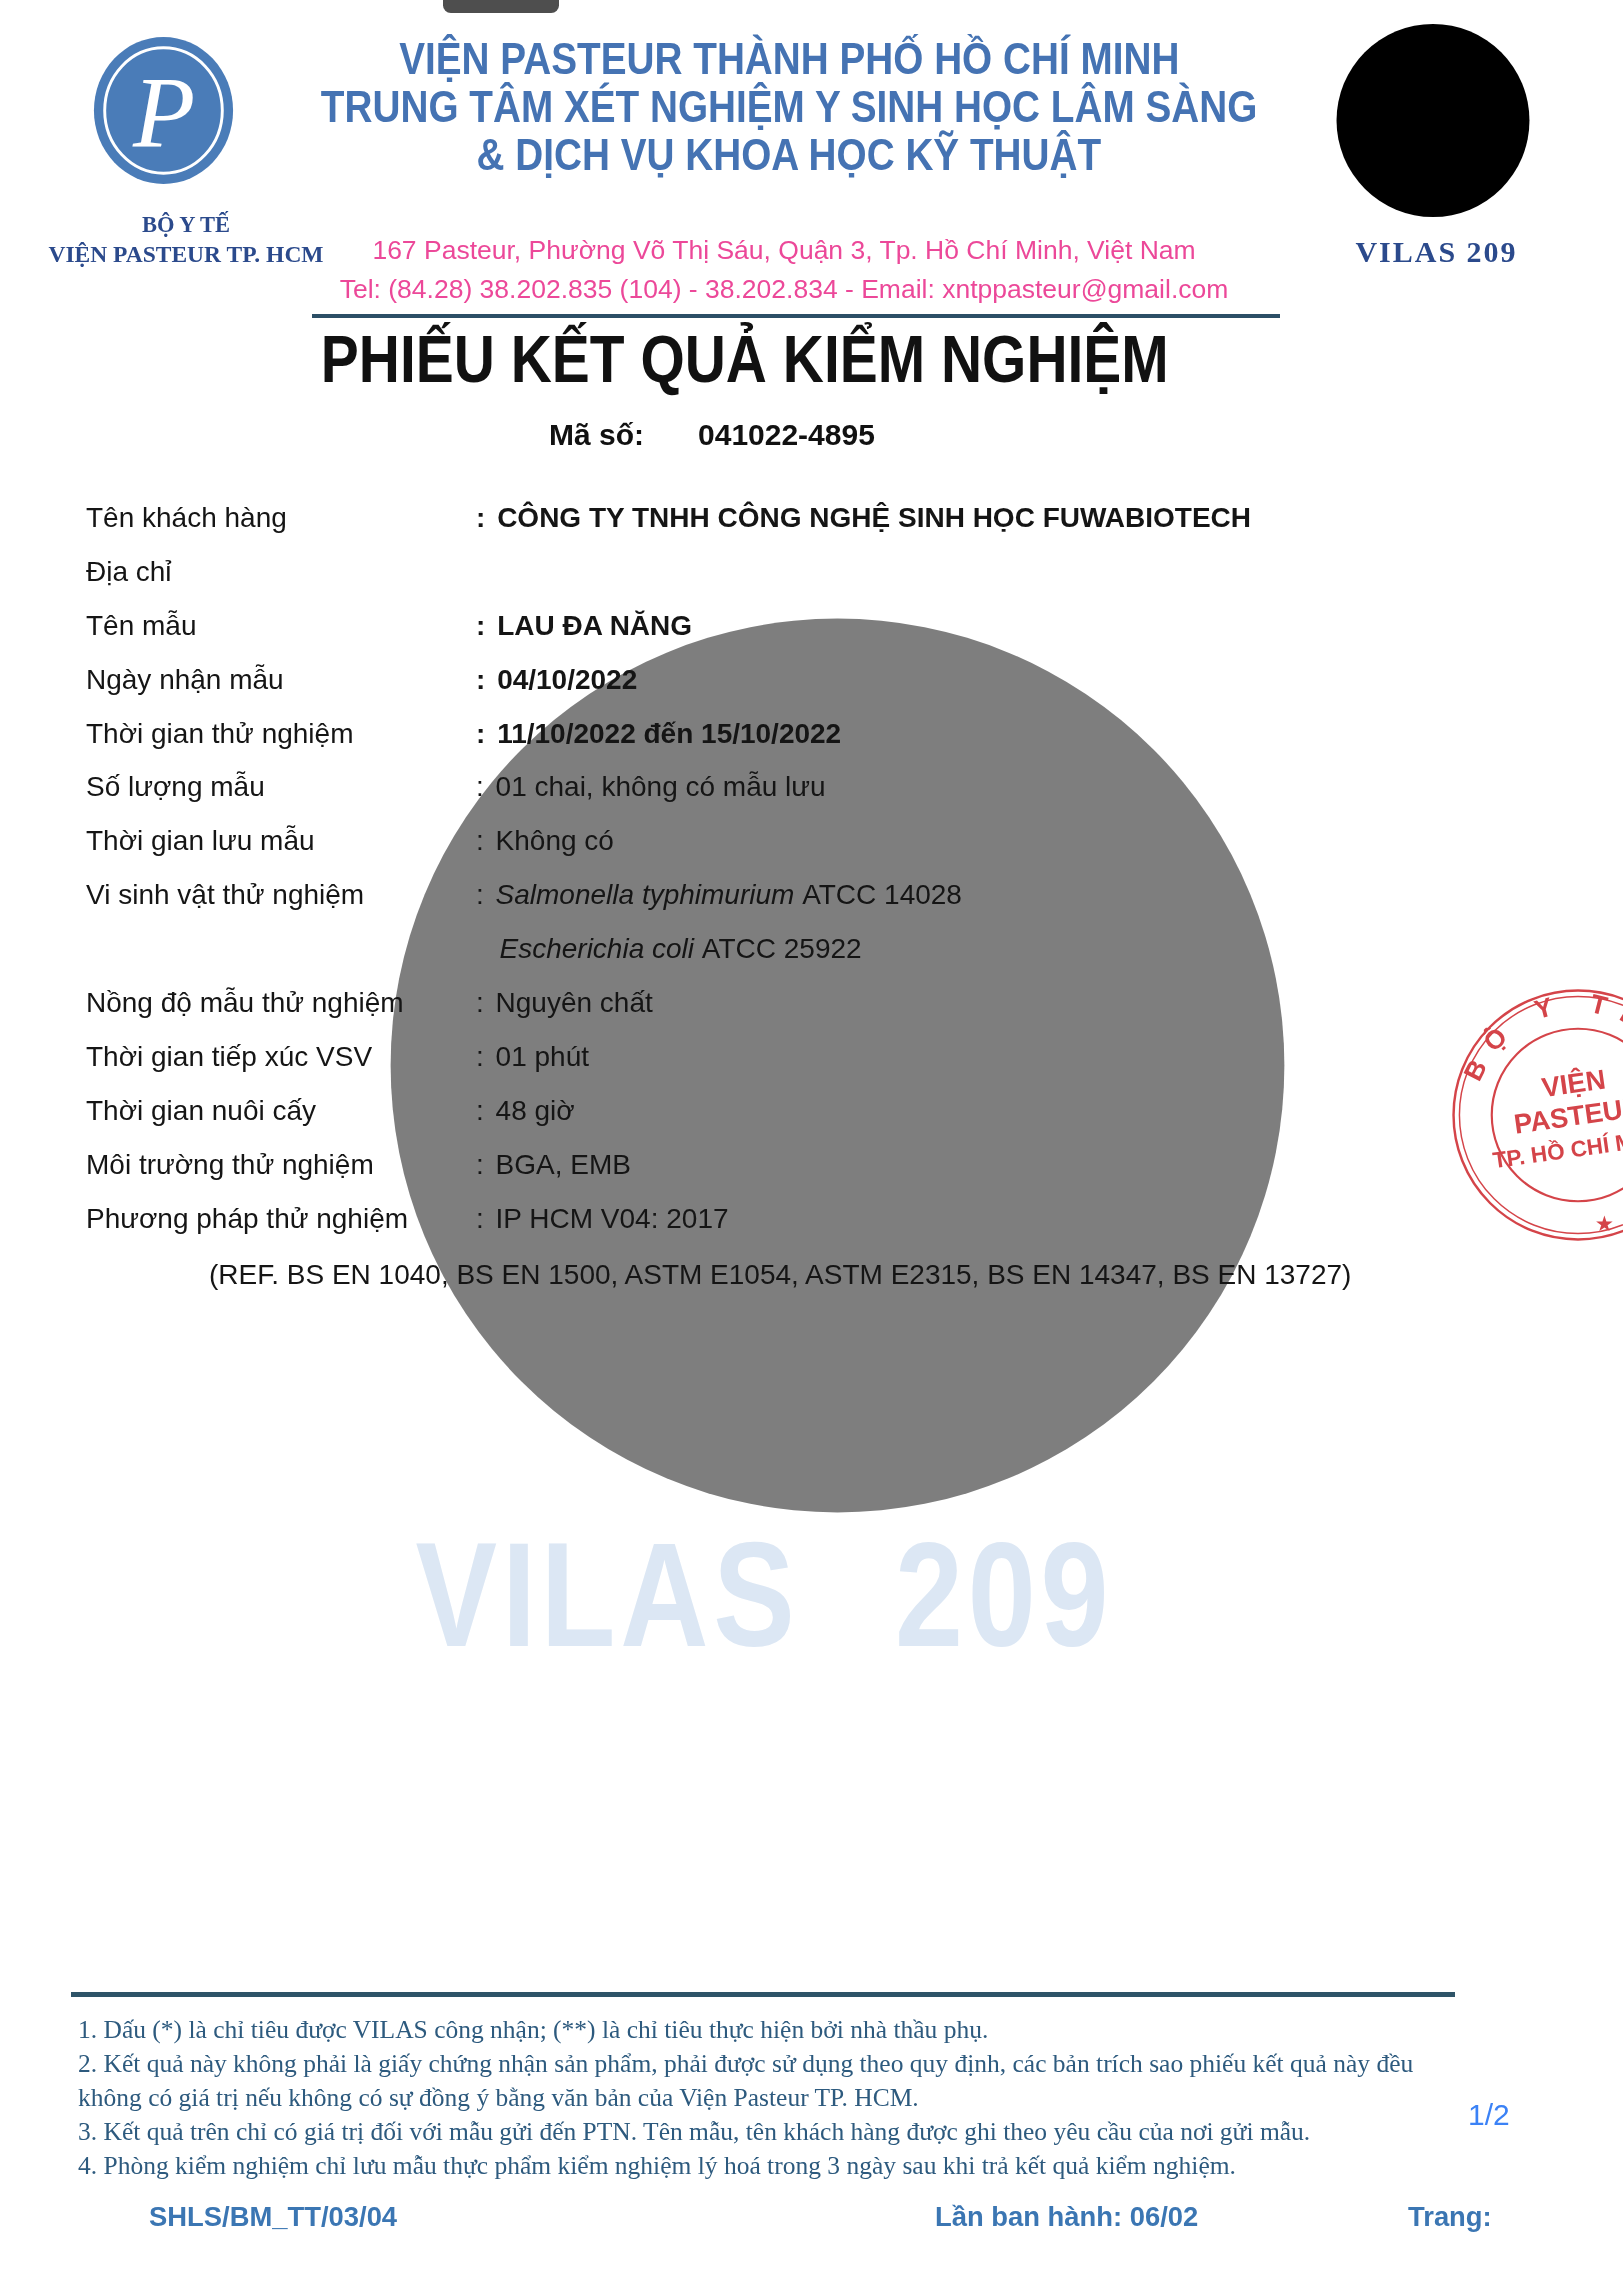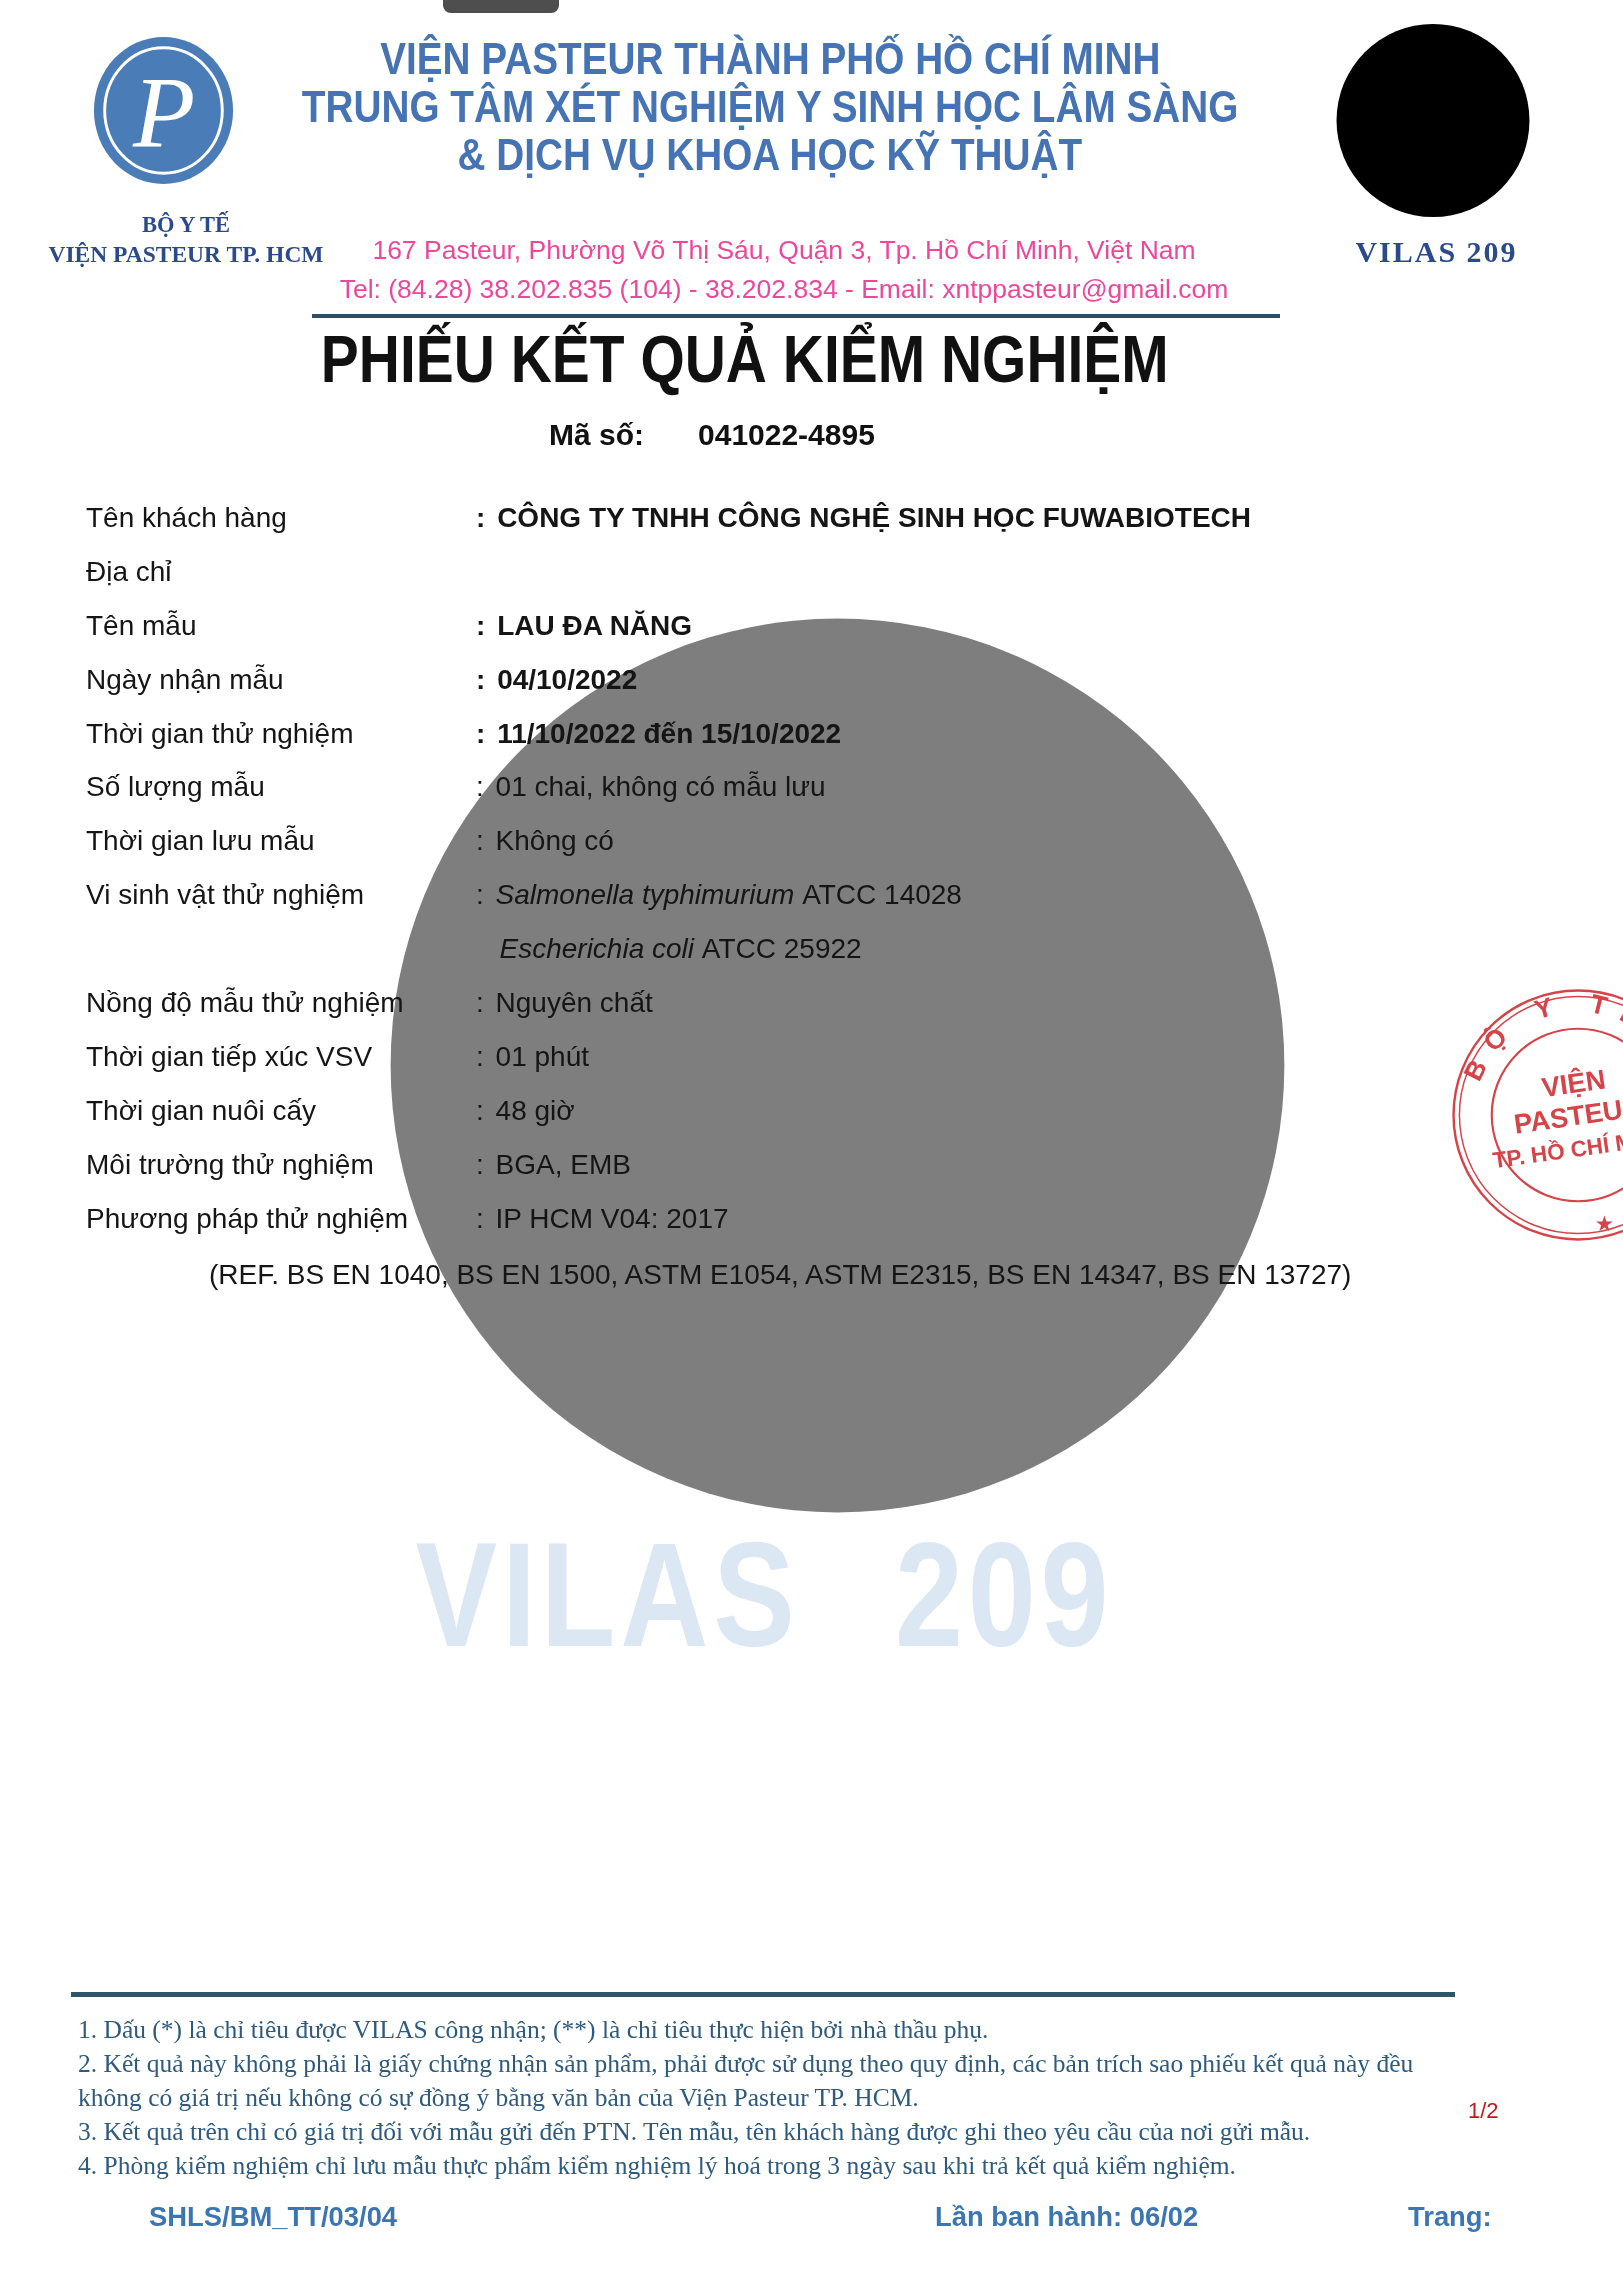--- a/index.html
+++ b/index.html
@@ -14,21 +14,21 @@
 
   
   .scan-smudge{left:443px;top:0;width:116px;height:12.7px;background:#2f2f2f;border-radius:0 0 7.8px 7.8px;opacity:.85;}
 
   
   .pasteur-logo{left:90px;top:33px;}
   .ministry-block{left:39px;top:210px;width:294px;text-align:center;
     font-family:"Liberation Serif","DejaVu Serif",serif;font-weight:bold;color:#2b4a8c;}
   .ministry-block .l1{font-size:22.5px;line-height:29px;}
   .ministry-block .l2{font-size:23.5px;line-height:31px;}
-  .org-block{left:231px;top:35px;width:1078px;text-align:center;color:#4573b3;font-weight:bold;}
+  .org-block{left:250px;top:35px;width:1078px;text-align:center;color:#4573b3;font-weight:bold;}
   .org-block .line{font-size:44px;line-height:48px;}
   .addr-block{left:245px;top:231px;width:1078px;text-align:center;color:#ec4899;font-size:26.5px;line-height:39px;}
   .top-rule{left:312px;top:314px;width:968px;height:3.9px;background:#2c4f66;}
   .emblem-small{left:1325px;top:19.6px;}
   .vilas-label{left:1304px;top:235px;width:265px;text-align:center;
     font-family:"Liberation Serif","DejaVu Serif",serif;font-weight:bold;color:#2b4a8c;font-size:30px;letter-spacing:2px;}
 
   
   .doc-title{left:0;top:320px;width:1490px;text-align:center;font-weight:bold;color:#111;font-size:67px;}
   .code-row{left:549px;top:418px;font-weight:bold;font-size:30px;display:flex;gap:54px;color:#111;}
@@ -52,21 +52,21 @@
 
   
   .stamp{left:1431px;top:968px;opacity:.88;}
   .stamp .ring{stroke:#cf2b30;fill:none;}
   .stamp text{fill:#cf2b30;font-weight:bold;font-family:"Liberation Sans","DejaVu Sans",sans-serif;}
 
   
   .notes-rule{left:71px;top:1992px;width:1384px;height:4.9px;background:#2e5468;}
   .notes{left:78px;top:2013px;width:1400px;
     font-family:"Liberation Serif","DejaVu Serif",serif;color:#2d5a7e;font-size:25.5px;line-height:34px;}
-  .page-indicator{left:1468px;top:2098px;font-size:22px;color:#b91c1c;}
+  .page-indicator{left:1468px;top:2098px;font-size:30px;color:#3b82f6;}
   .footer-row{left:0;top:2201px;width:1623px;height:39px;color:#3b76b3;font-weight:bold;font-size:27.4px;}
   .footer-doc-code{position:absolute;left:149px;}
   .footer-issue{position:absolute;left:929px;margin-left:6px;}
   .footer-page-label{position:absolute;left:1408px;}
 </style>
 </head>
 <body>
 
 <svg width="0" height="0" style="position:absolute" aria-hidden="true">
   <defs>

